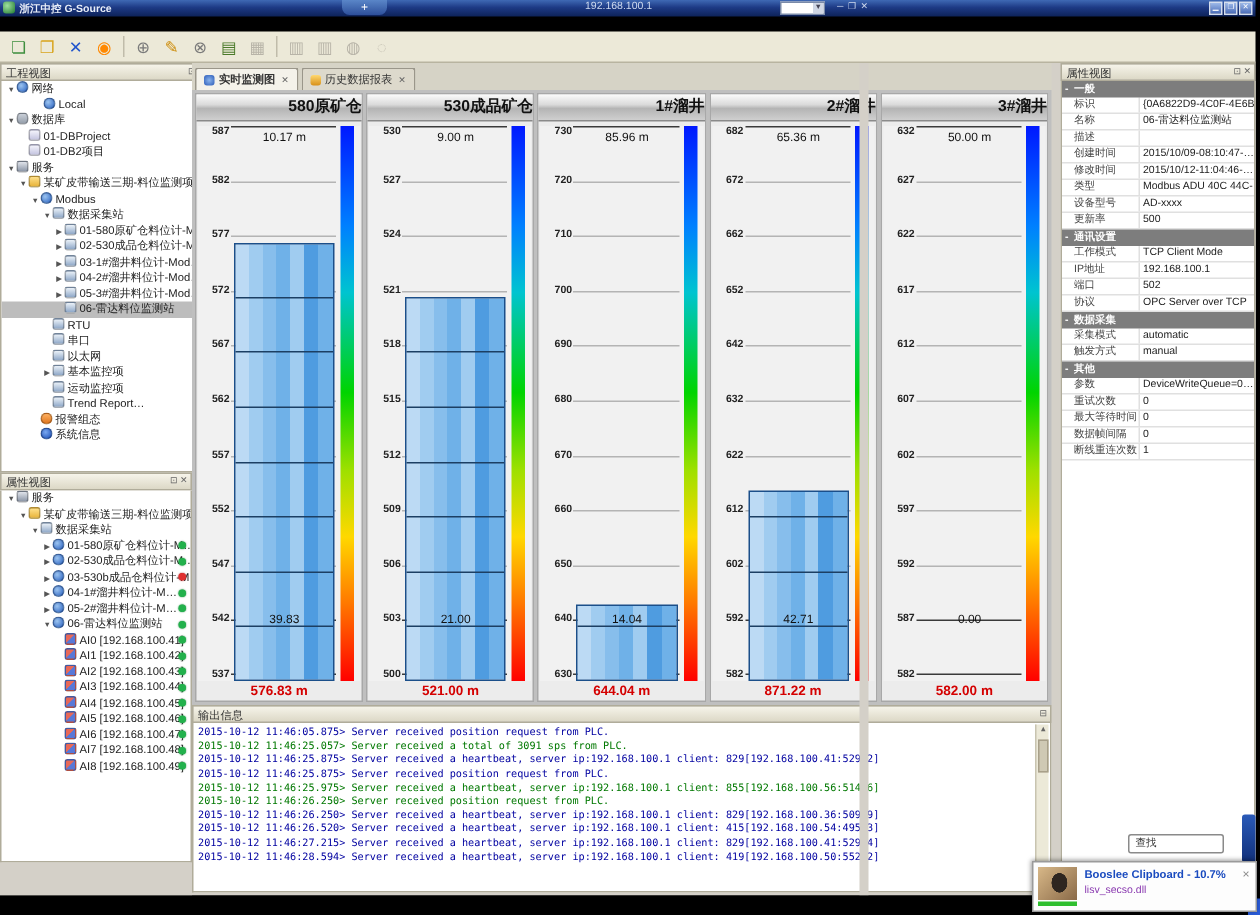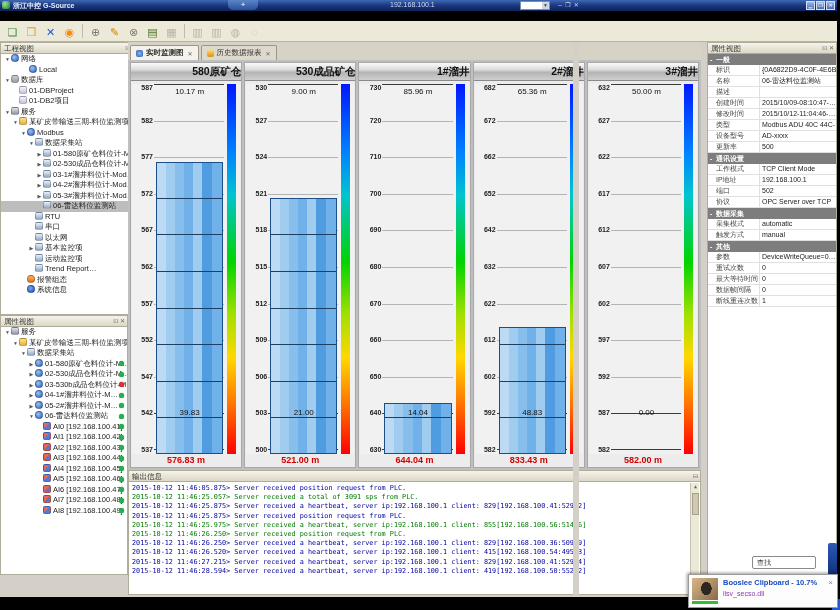--- a/index.html
+++ b/index.html
@@ -396,23 +396,23 @@
             <div class="gtick" style="top: 325.4px;">592</div>
             <div class="gline dark" style="top: 365px;"></div>
             <div class="gtick" style="top: 362px;">582</div>
             <div class="gstrip"></div>
             <div class="gbar" style="height: 126.782px;">
               <div class="gbarline" style="top: 15.9824px;"></div>
               <div class="gbarline" style="top: 52.5824px;"></div>
               <div class="gbarline" style="top: 89.1824px;"></div>
             </div>
             <div class="glabel" style="top: 3px;">65.36 m</div>
-            <div class="glabel" style="top: 324.4px;">48.83</div>
-          </div>
-          <div class="gfoot">833.43 m</div>
+            <div class="glabel" style="top: 324.4px;">42.71</div>
+          </div>
+          <div class="gfoot">871.22 m</div>
         </div>
         <div class="gcol">
           <div class="ghead">3#溜井</div>
           <div class="gplot">
             <div class="gline dark" style="top: 0px;"></div>
             <div class="gtick" style="top: 0px;">632</div>
             <div class="gline" style="top: 36.6px;"></div>
             <div class="gtick" style="top: 32.6px;">627</div>
             <div class="gline" style="top: 73.2px;"></div>
             <div class="gtick" style="top: 69.2px;">622</div>

